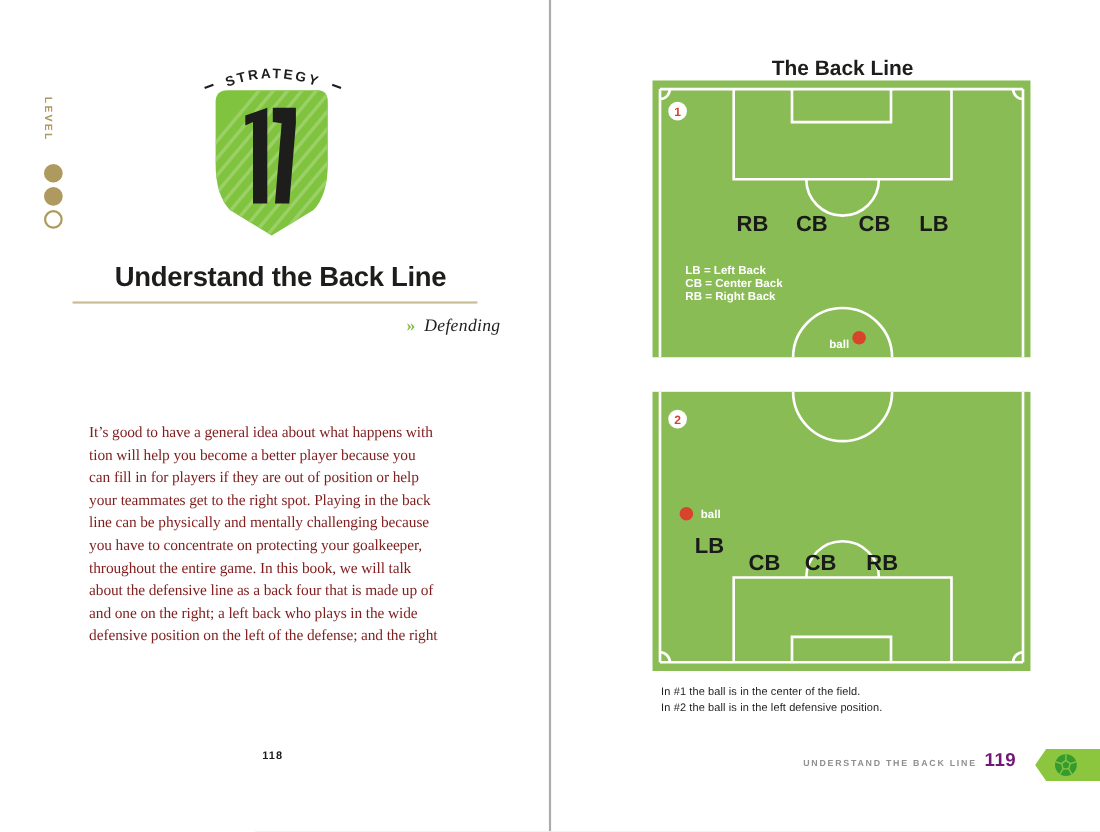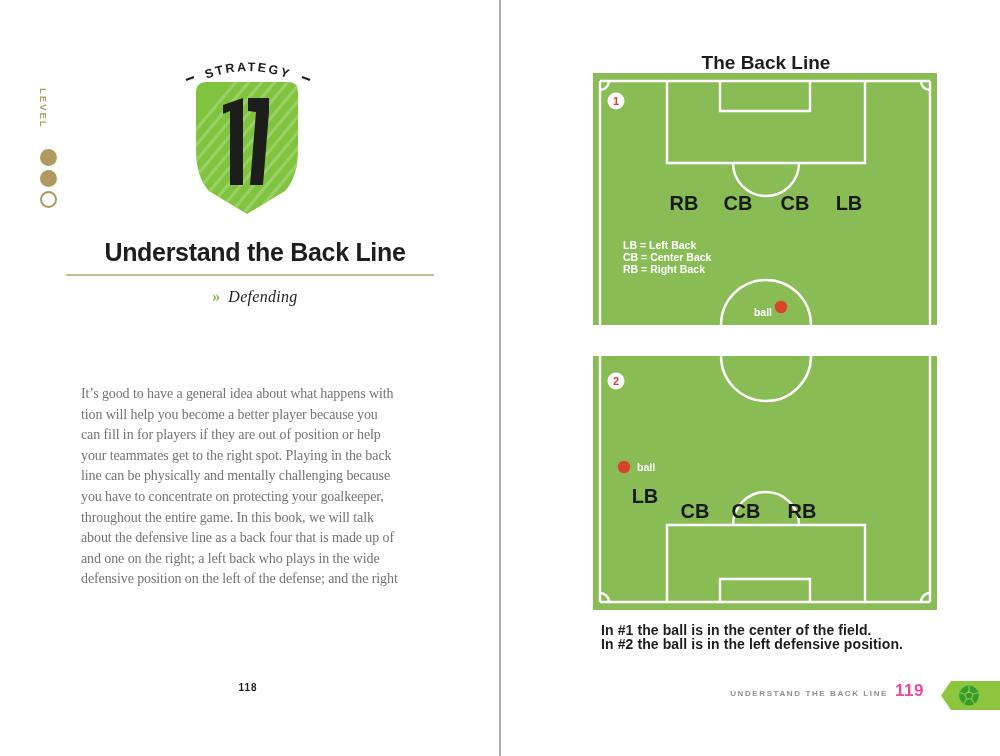--- a/index.html
+++ b/index.html
@@ -18,55 +18,55 @@
   .level-dot{ width:17px; height:17px; border-radius:50%; left:40px; }
   .dot-filled{ background:#AE9A5E; }
   .dot-empty{ background:#ffffff; border:2px solid #AE9A5E; }
 
   .chapter-title{
     left:55px; top:238px; width:400px; text-align:center;
     font-size:25px; font-weight:bold; color:#1d1d1b; letter-spacing:-0.3px;
   }
   .title-rule{ left:66px; top:274px; width:368px; height:2px; background:#C9BD96; }
   .category-line{
-    left:55px; top:288px; width:400px; text-align:center;
+    left:55px; top:288px; width:400px; text-align:right;
     font-family:"Liberation Serif", serif; font-size:16px; color:#1d1d1b;
   }
   .category-marker{ color:#84BC45; font-style:normal; margin-right:8px; font-weight:bold; }
   .category-label{ font-style:italic; letter-spacing:0.3px; }
 
   .body-text{
     left:81px; top:384px; width:360px;
-    font-family:"Liberation Serif", serif; font-size:14px; color:#737373;
+    font-family:"Liberation Serif", serif; font-size:14px; color:#7f1d1d;
     line-height:20.6px; letter-spacing:-0.1px; white-space:nowrap;
   }
   .page-num-left{
     left:198px; top:682px; width:100px; text-align:center;
     font-size:10px; font-weight:bold; letter-spacing:1px; color:#1d1d1b;
   }
 
   
   .page-divider{ left:499px; top:0; width:2px; height:756px; background:#ACACAC; }
 
   
   .diagram-title{
     left:666px; top:52px; width:200px; text-align:center;
     font-size:19px; font-weight:bold; color:#1d1d1b;
   }
   .caption{
-    left:601px; top:623px; font-size:14px; font-weight:bold; color:#1d1d1b;
+    left:601px; top:623px; font-size:10px; font-weight:normal; color:#1d1d1b;
     line-height:14px; letter-spacing:0.1px;
   }
   .running-head{
     right:112px; top:689px; font-size:8px; font-weight:bold;
     letter-spacing:1.6px; color:#8F8F8F;
   }
   .page-num-right{
     left:895px; top:681px; font-size:17px; font-weight:bold;
-    letter-spacing:0.5px; color:#ec4899;
+    letter-spacing:0.5px; color:#701a75;
   }
 </style>
 </head>
 <body>
 
 <div class="page">
 
   <div class="abs level-label">LEVEL</div>
   <div class="abs level-dot dot-filled" style="top:149px;"></div>
   <div class="abs level-dot dot-filled" style="top:170px;"></div>

